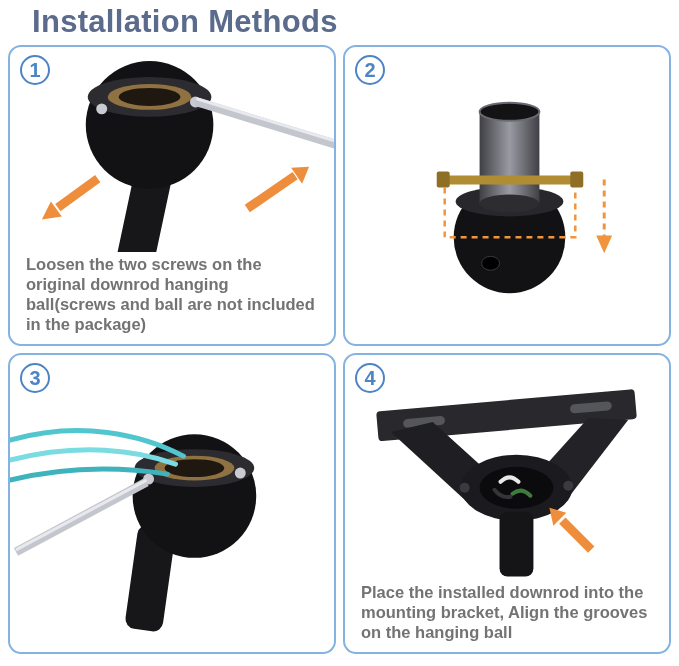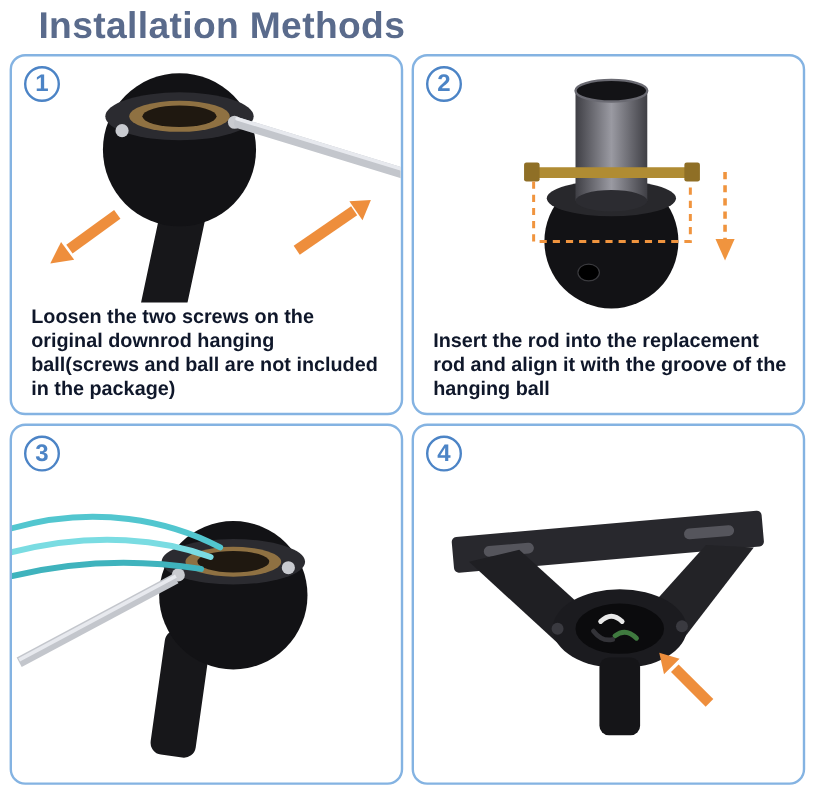--- a/index.html
+++ b/index.html
@@ -34,21 +34,21 @@
     color: #4c84c6; font-size: 20px; font-weight: bold;
     display: flex; align-items: center; justify-content: center;
     z-index: 2; background: rgba(255,255,255,0.6);
   }
   .photo { flex: 1 1 auto; min-height: 0; }
   .photo svg { width: 100%; height: 100%; display: block; }
   .caption {
     flex: 0 0 auto;
     padding: 2px 12px 10px 16px;
     font-size: 16.5px; font-weight: bold;
-    color: #0f172a; line-height: 1.22;
+    color: #737373; line-height: 1.22;
   }
 </style>
 </head>
 <body>
 
 <div class="page">
 
   <div class="title">Installation Methods</div>
 
   <div class="grid">
@@ -118,21 +118,20 @@
             <rect x="226" y="82" width="13" height="16" rx="2" fill="#8f6f26"></rect>
           </g>
 
           <path d="M100 98 L100 148 L231 148 L231 98" fill="none" stroke="#f0943e" stroke-width="2.5" stroke-dasharray="6 5"></path>
           <g>
             <line x1="260" y1="90" x2="260" y2="148" stroke="#f0943e" stroke-width="3" stroke-dasharray="6 5"></line>
             <polygon points="260,164 252,146 268,146" fill="#f0943e"></polygon>
           </g>
         </svg>
       </div>
-      <p class="caption">Insert the rod into the replacement rod and align it with the groove of the hanging ball</p>
     </section>
 
     <section class="panel">
       <div class="step-num">
         <span>3</span>
       </div>
       <div class="photo">
         <svg viewBox="0 0 325 215" preserveAspectRatio="xMidYMid meet">
 
           <rect x="122" y="130" width="38" height="105" rx="10" fill="#17171a" transform="rotate(8 141 180)"></rect>
@@ -186,16 +185,17 @@
           </g>
 
           <rect x="155" y="152" width="34" height="65" rx="8" fill="#151518"></rect>
 
           <g>
             <line x1="247" y1="190" x2="218" y2="161" stroke="#ee8e3c" stroke-width="9"></line>
             <polygon points="205,148 222,153 209,166" fill="#ee8e3c"></polygon>
           </g>
         </svg>
       </div>
+      <p class="caption">Place the installed downrod into the mounting bracket, Align the grooves on the hanging ball</p>
     </section>
 
   </div>
 </div>
 
 </body></html>

